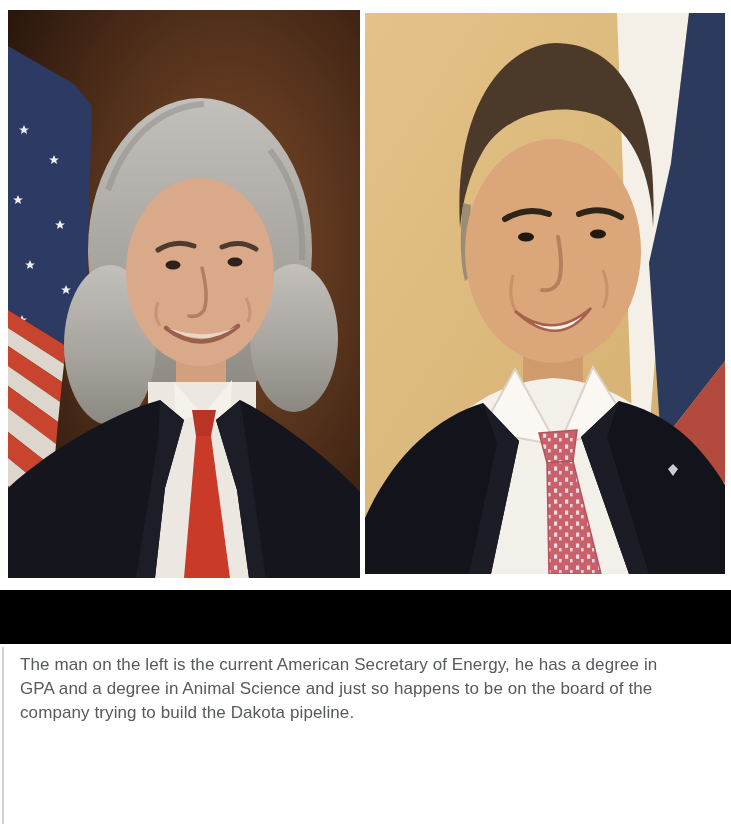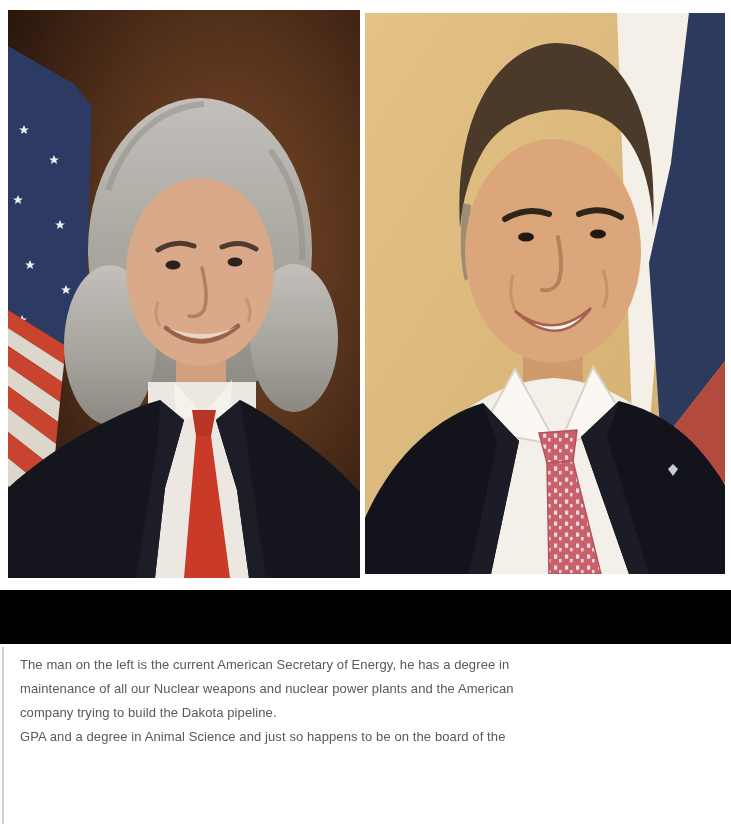--- a/index.html
+++ b/index.html
@@ -25,21 +25,21 @@
     position: absolute;
     left: 2px; top: 647px;
     width: 2px; height: 177px;
     background: #d0d2d6;
   }
   #caption {
     position: absolute;
     left: 20px; top: 653px;
     width: 705px;
     color: #56595d;
-    font-size: 13px;
+    font-size: 17px;
     line-height: 24px;
     letter-spacing: 0.1px;
   }
   .caption-line { white-space: nowrap; height: 24px; }
 </style>
 </head>
 <body>
 
 <div id="screen">
 
@@ -174,18 +174,17 @@
       </g>
     </svg>
   </div>
 
   <div id="redaction-bar"></div>
 
   <div id="thread-line"></div>
 
   <div id="caption">
     <div class="caption-line">The man on the left is the current American Secretary of Energy, he has a degree in</div>
-    <div class="caption-line">maintenance of all our Nuclear weapons and nuclear power plants and the American</div>
+    <div class="caption-line">GPA and a degree in Animal Science and just so happens to be on the board of the</div>
     <div class="caption-line">company trying to build the Dakota pipeline.</div>
-    <div class="caption-line">GPA and a degree in Animal Science and just so happens to be on the board of the</div>
   </div>
 
 </div>
 
 </body></html>

